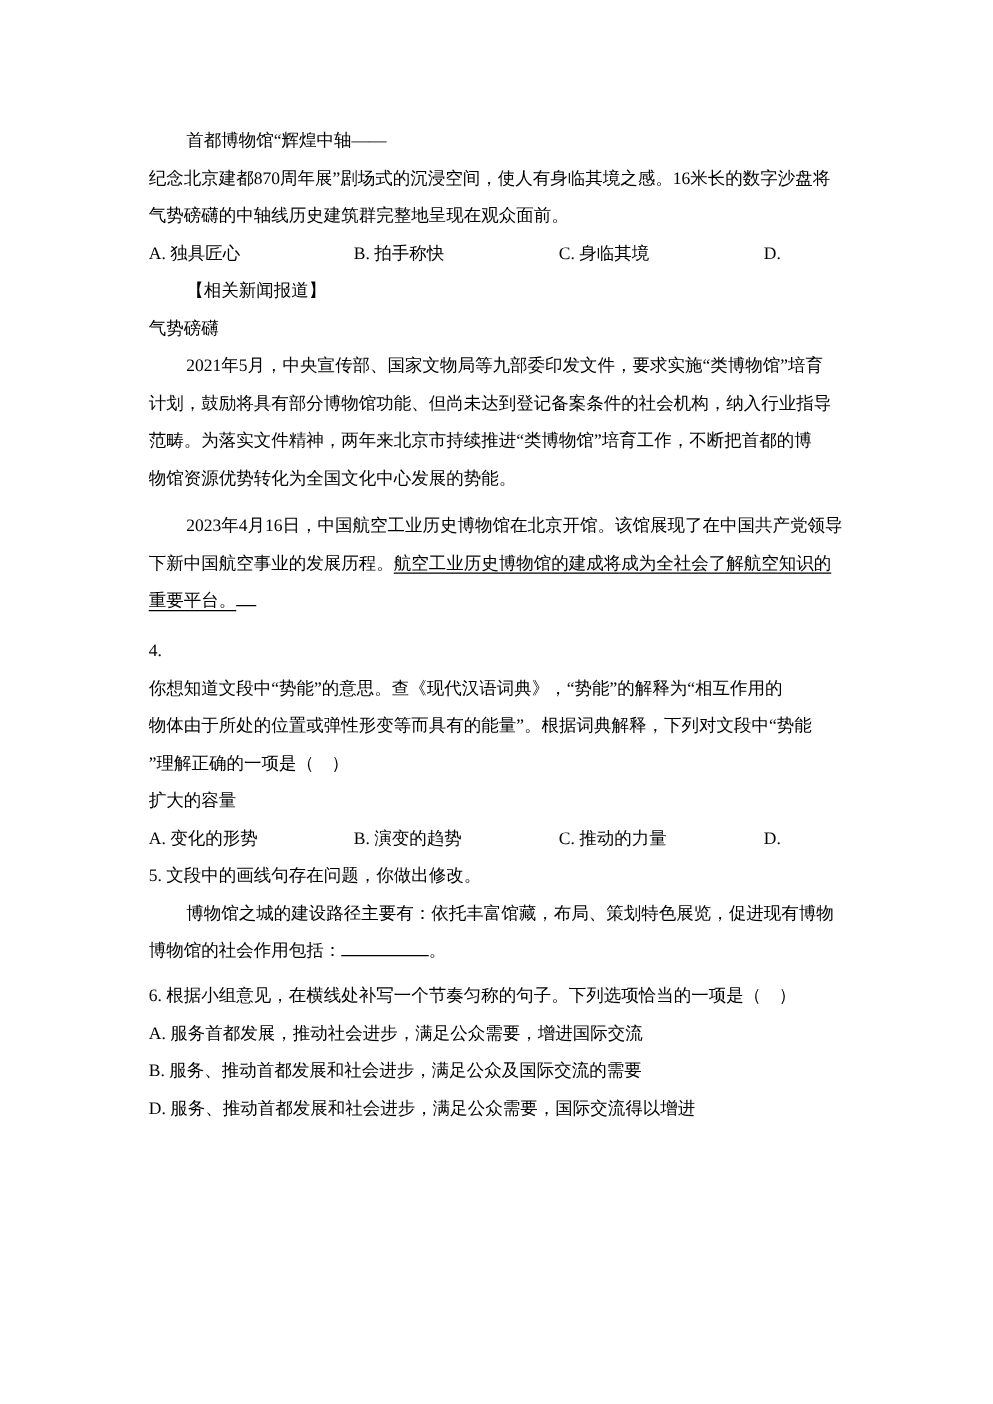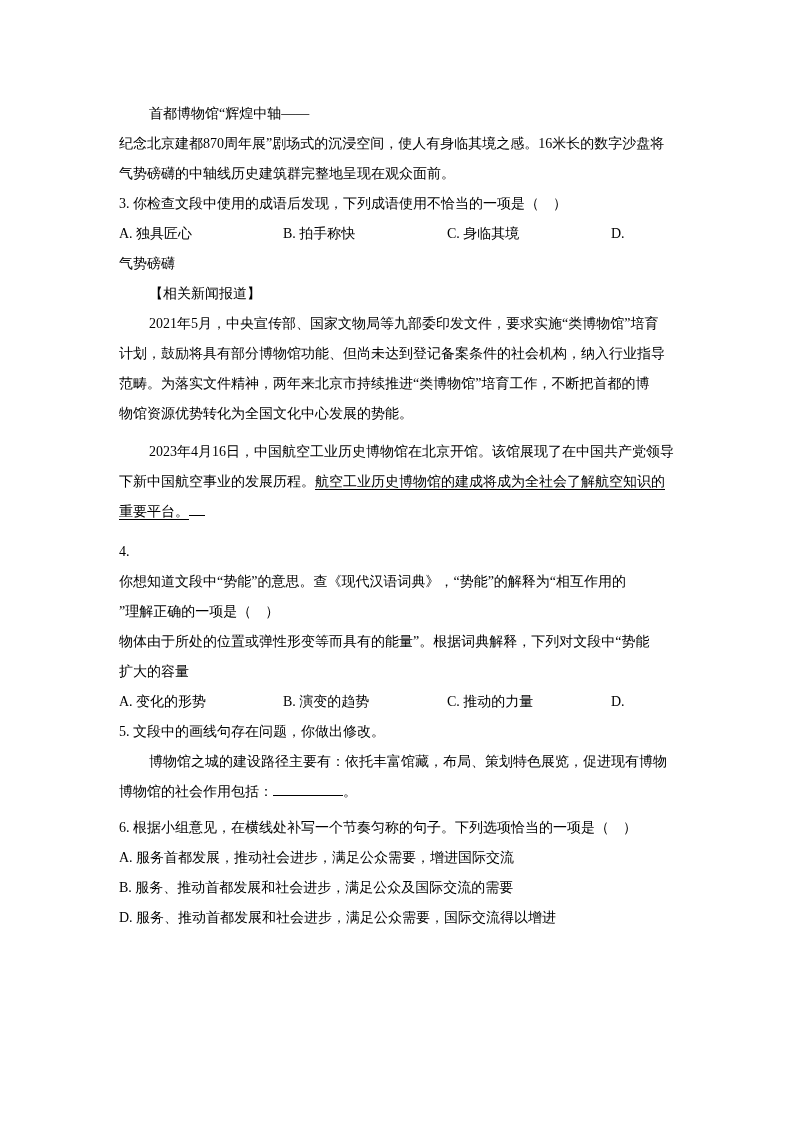--- a/index.html
+++ b/index.html
@@ -51,35 +51,34 @@
   .line[data-name="q6-stem"]         { margin-top: 6px; }
 </style>
 </head>
 <body>
 
 <div class="page" data-name="page">
   <div class="content" id="doc-body" data-name="document-body">
       <div class="line indent" data-name="intro-line-1"><span class="seg" data-name="text-segment">首都博物馆“辉煌中轴——</span></div>
       <div class="line" data-name="intro-line-2"><span class="seg" data-name="text-segment">纪念北京建都870周年展”剧场式的沉浸空间，使人有身临其境之感。16米长的数字沙盘将</span></div>
       <div class="line" data-name="intro-line-3"><span class="seg" data-name="text-segment">气势磅礴的中轴线历史建筑群完整地呈现在观众面前。</span></div>
-      <div class="line" data-name="q3-stem"><span class="seg" data-name="text-segment">3. 你检查文段中使用的成语后发现，下列成语使用不恰当的一项是（　）</span></div>
       <div class="line" data-name="q3-options"><span class="seg tab" data-name="text-segment">A. 独具匠心</span><span class="seg tab" data-name="text-segment">B. 拍手称快</span><span class="seg tab" data-name="text-segment">C. 身临其境</span><span class="seg" data-name="text-segment">D.</span></div>
+      <div class="line indent" data-name="news-report-heading"><span class="seg" data-name="text-segment">【相关新闻报道】</span></div>
       <div class="line" data-name="q3-option-d-text"><span class="seg" data-name="text-segment">气势磅礴</span></div>
-      <div class="line indent" data-name="news-report-heading"><span class="seg" data-name="text-segment">【相关新闻报道】</span></div>
       <div class="line indent" data-name="news-para1-line1"><span class="seg" data-name="text-segment">2021年5月，中央宣传部、国家文物局等九部委印发文件，要求实施“类博物馆”培育</span></div>
       <div class="line" data-name="news-para1-line2"><span class="seg" data-name="text-segment">计划，鼓励将具有部分博物馆功能、但尚未达到登记备案条件的社会机构，纳入行业指导</span></div>
       <div class="line" data-name="news-para1-line3"><span class="seg" data-name="text-segment">范畴。为落实文件精神，两年来北京市持续推进“类博物馆”培育工作，不断把首都的博</span></div>
       <div class="line" data-name="news-para1-line4"><span class="seg" data-name="text-segment">物馆资源优势转化为全国文化中心发展的势能。</span></div>
       <div class="line indent" data-name="news-para2-line1"><span class="seg" data-name="text-segment">2023年4月16日，中国航空工业历史博物馆在北京开馆。该馆展现了在中国共产党领导</span></div>
       <div class="line" data-name="news-para2-line2"><span class="seg" data-name="text-segment">下新中国航空事业的发展历程。</span><span class="seg u" data-name="text-segment">航空工业历史博物馆的建成将成为全社会了解航空知识的</span></div>
       <div class="line" data-name="news-para2-line3"><span class="seg u" data-name="text-segment">重要平台。</span><span class="seg u blank" data-name="fill-in-blank" style="width: 16px;"></span></div>
       <div class="line" data-name="q4-number"><span class="seg" data-name="text-segment">4.</span></div>
       <div class="line" data-name="q4-stem-line1"><span class="seg" data-name="text-segment">你想知道文段中“势能”的意思。查《现代汉语词典》，“势能”的解释为“相互作用的</span></div>
+      <div class="line" data-name="q4-stem-line2"><span class="seg" data-name="text-segment">物体由于所处的位置或弹性形变等而具有的能量”。根据词典解释，下列对文段中“势能</span></div>
       <div class="line" data-name="q4-stem-line3"><span class="seg" data-name="text-segment">”理解正确的一项是（　）</span></div>
-      <div class="line" data-name="q4-stem-line2"><span class="seg" data-name="text-segment">物体由于所处的位置或弹性形变等而具有的能量”。根据词典解释，下列对文段中“势能</span></div>
       <div class="line" data-name="q4-option-d-text"><span class="seg" data-name="text-segment">扩大的容量</span></div>
       <div class="line" data-name="q4-options"><span class="seg tab" data-name="text-segment">A. 变化的形势</span><span class="seg tab" data-name="text-segment">B. 演变的趋势</span><span class="seg tab" data-name="text-segment">C. 推动的力量</span><span class="seg" data-name="text-segment">D.</span></div>
       <div class="line" data-name="q5-stem"><span class="seg" data-name="text-segment">5. 文段中的画线句存在问题，你做出修改。</span></div>
       <div class="line indent" data-name="conclusion-line1"><span class="seg" data-name="text-segment">博物馆之城的建设路径主要有：依托丰富馆藏，布局、策划特色展览，促进现有博物</span></div>
       <div class="line" data-name="conclusion-line3"><span class="seg" data-name="text-segment">博物馆的社会作用包括：</span><span class="seg u blank" data-name="fill-in-blank" style="width: 70px;"></span><span class="seg" data-name="text-segment">。</span></div>
       <div class="line" data-name="q6-stem"><span class="seg" data-name="text-segment">6. 根据小组意见，在横线处补写一个节奏匀称的句子。下列选项恰当的一项是（　）</span></div>
       <div class="line" data-name="q6-option-a"><span class="seg" data-name="text-segment">A. 服务首都发展，推动社会进步，满足公众需要，增进国际交流</span></div>
       <div class="line" data-name="q6-option-b"><span class="seg" data-name="text-segment">B. 服务、推动首都发展和社会进步，满足公众及国际交流的需要</span></div>
       <div class="line" data-name="q6-option-d"><span class="seg" data-name="text-segment">D. 服务、推动首都发展和社会进步，满足公众需要，国际交流得以增进</span></div>
     </div>

